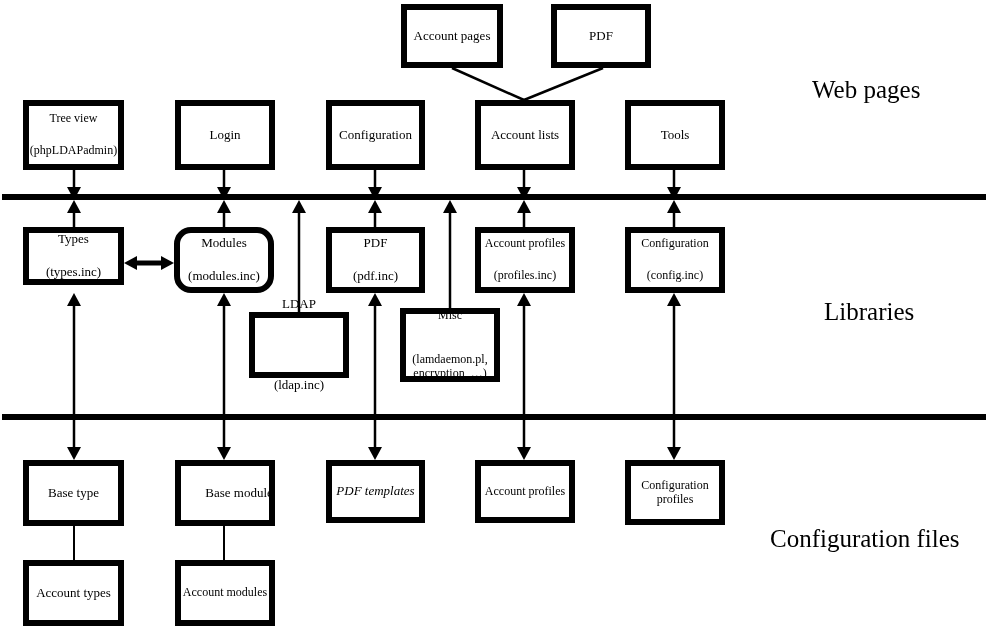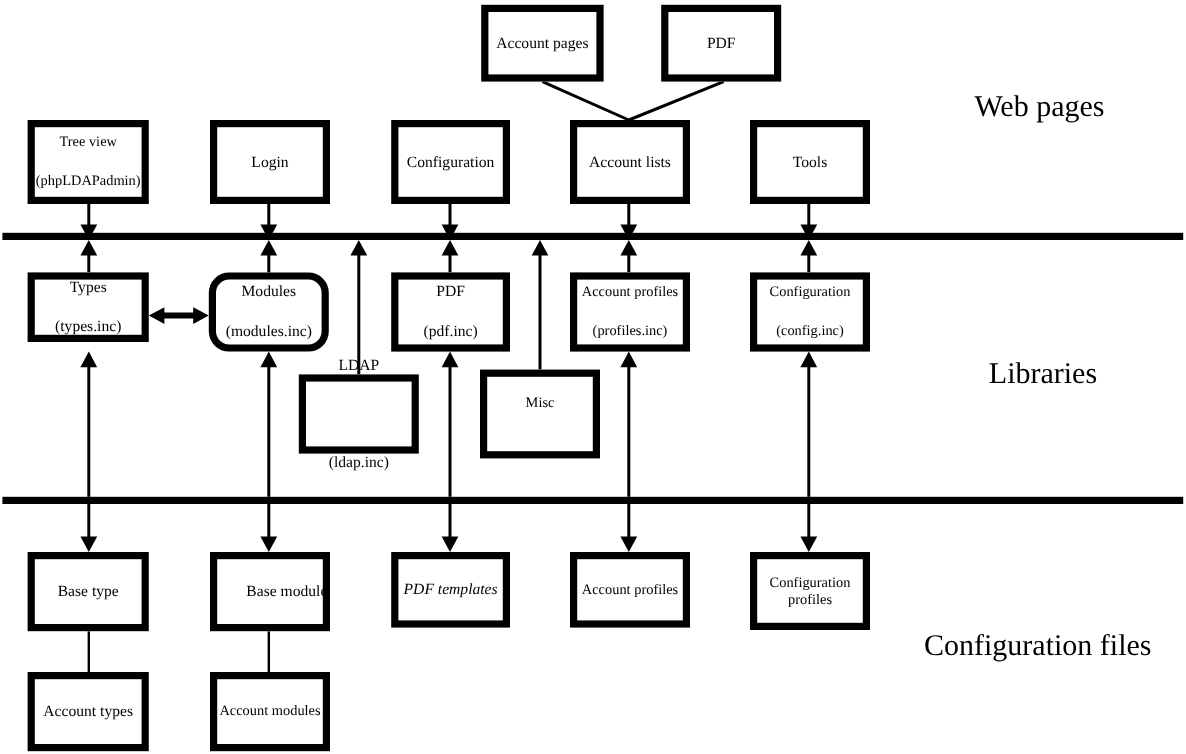--- a/index.html
+++ b/index.html
@@ -196,20 +196,21 @@
       <div class="node two-line tight" style="left: 625px; top: 227px; width: 100px; height: 66px;">
         <span class="l1">Configuration</span>
         <span class="l2">(config.inc)</span>
       </div>
       <div class="node two-line" style="left: 249px; top: 312px; width: 100px; height: 66px; gap: 48px;">
         <span class="l1">LDAP</span>
         <span class="l2">(ldap.inc)</span>
       </div>
       <div class="node misc two-line wrap tight" style="left: 400px; top: 308px; width: 100px; height: 74px;">
         <span class="l1">Misc</span>
+        <span class="l2">(lamdaemon.pl, encryption, …)</span>
       </div>
       <div class="node single" style="left: 23px; top: 460px; width: 101px; height: 66px;">
         <span class="l1">Base type</span>
       </div>
       <div class="node single" style="left: 175px; top: 460px; width: 100px; height: 66px; padding-left: 28px;">
         <span class="l1">Base module</span>
       </div>
       <div class="node single" style="left: 326px; top: 460px; width: 99px; height: 63px; font-style: italic;">
         <span class="l1">PDF templates</span>
       </div>

